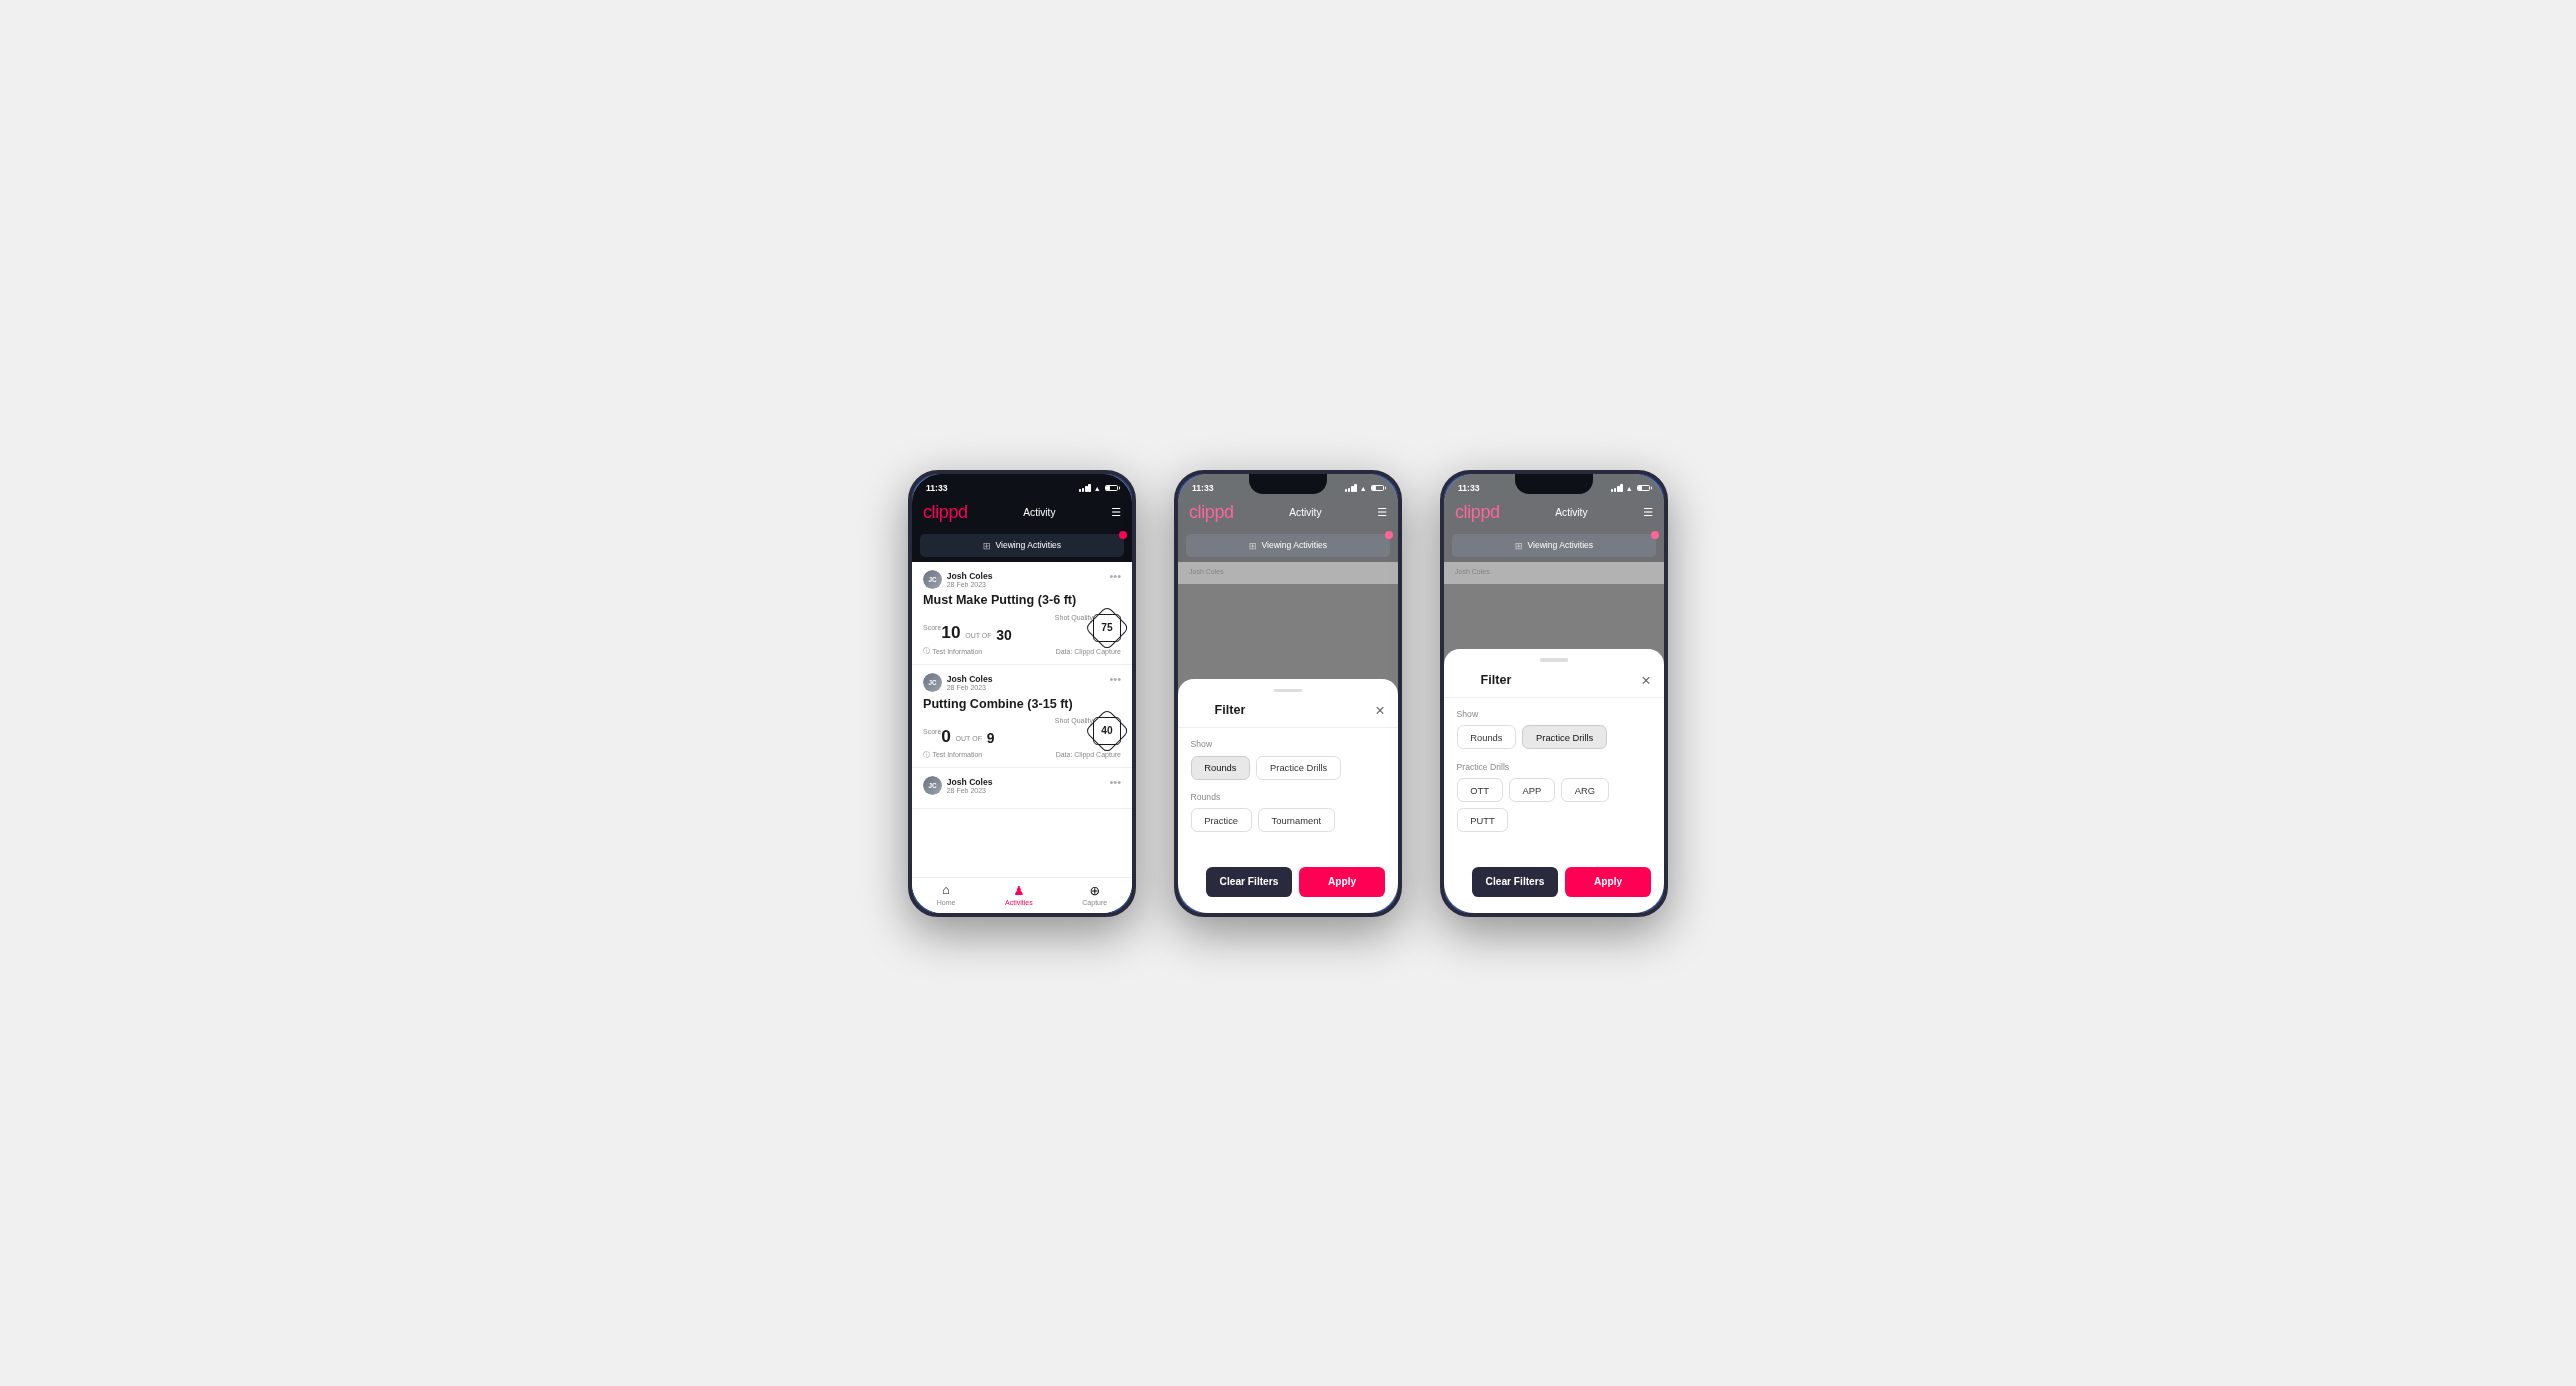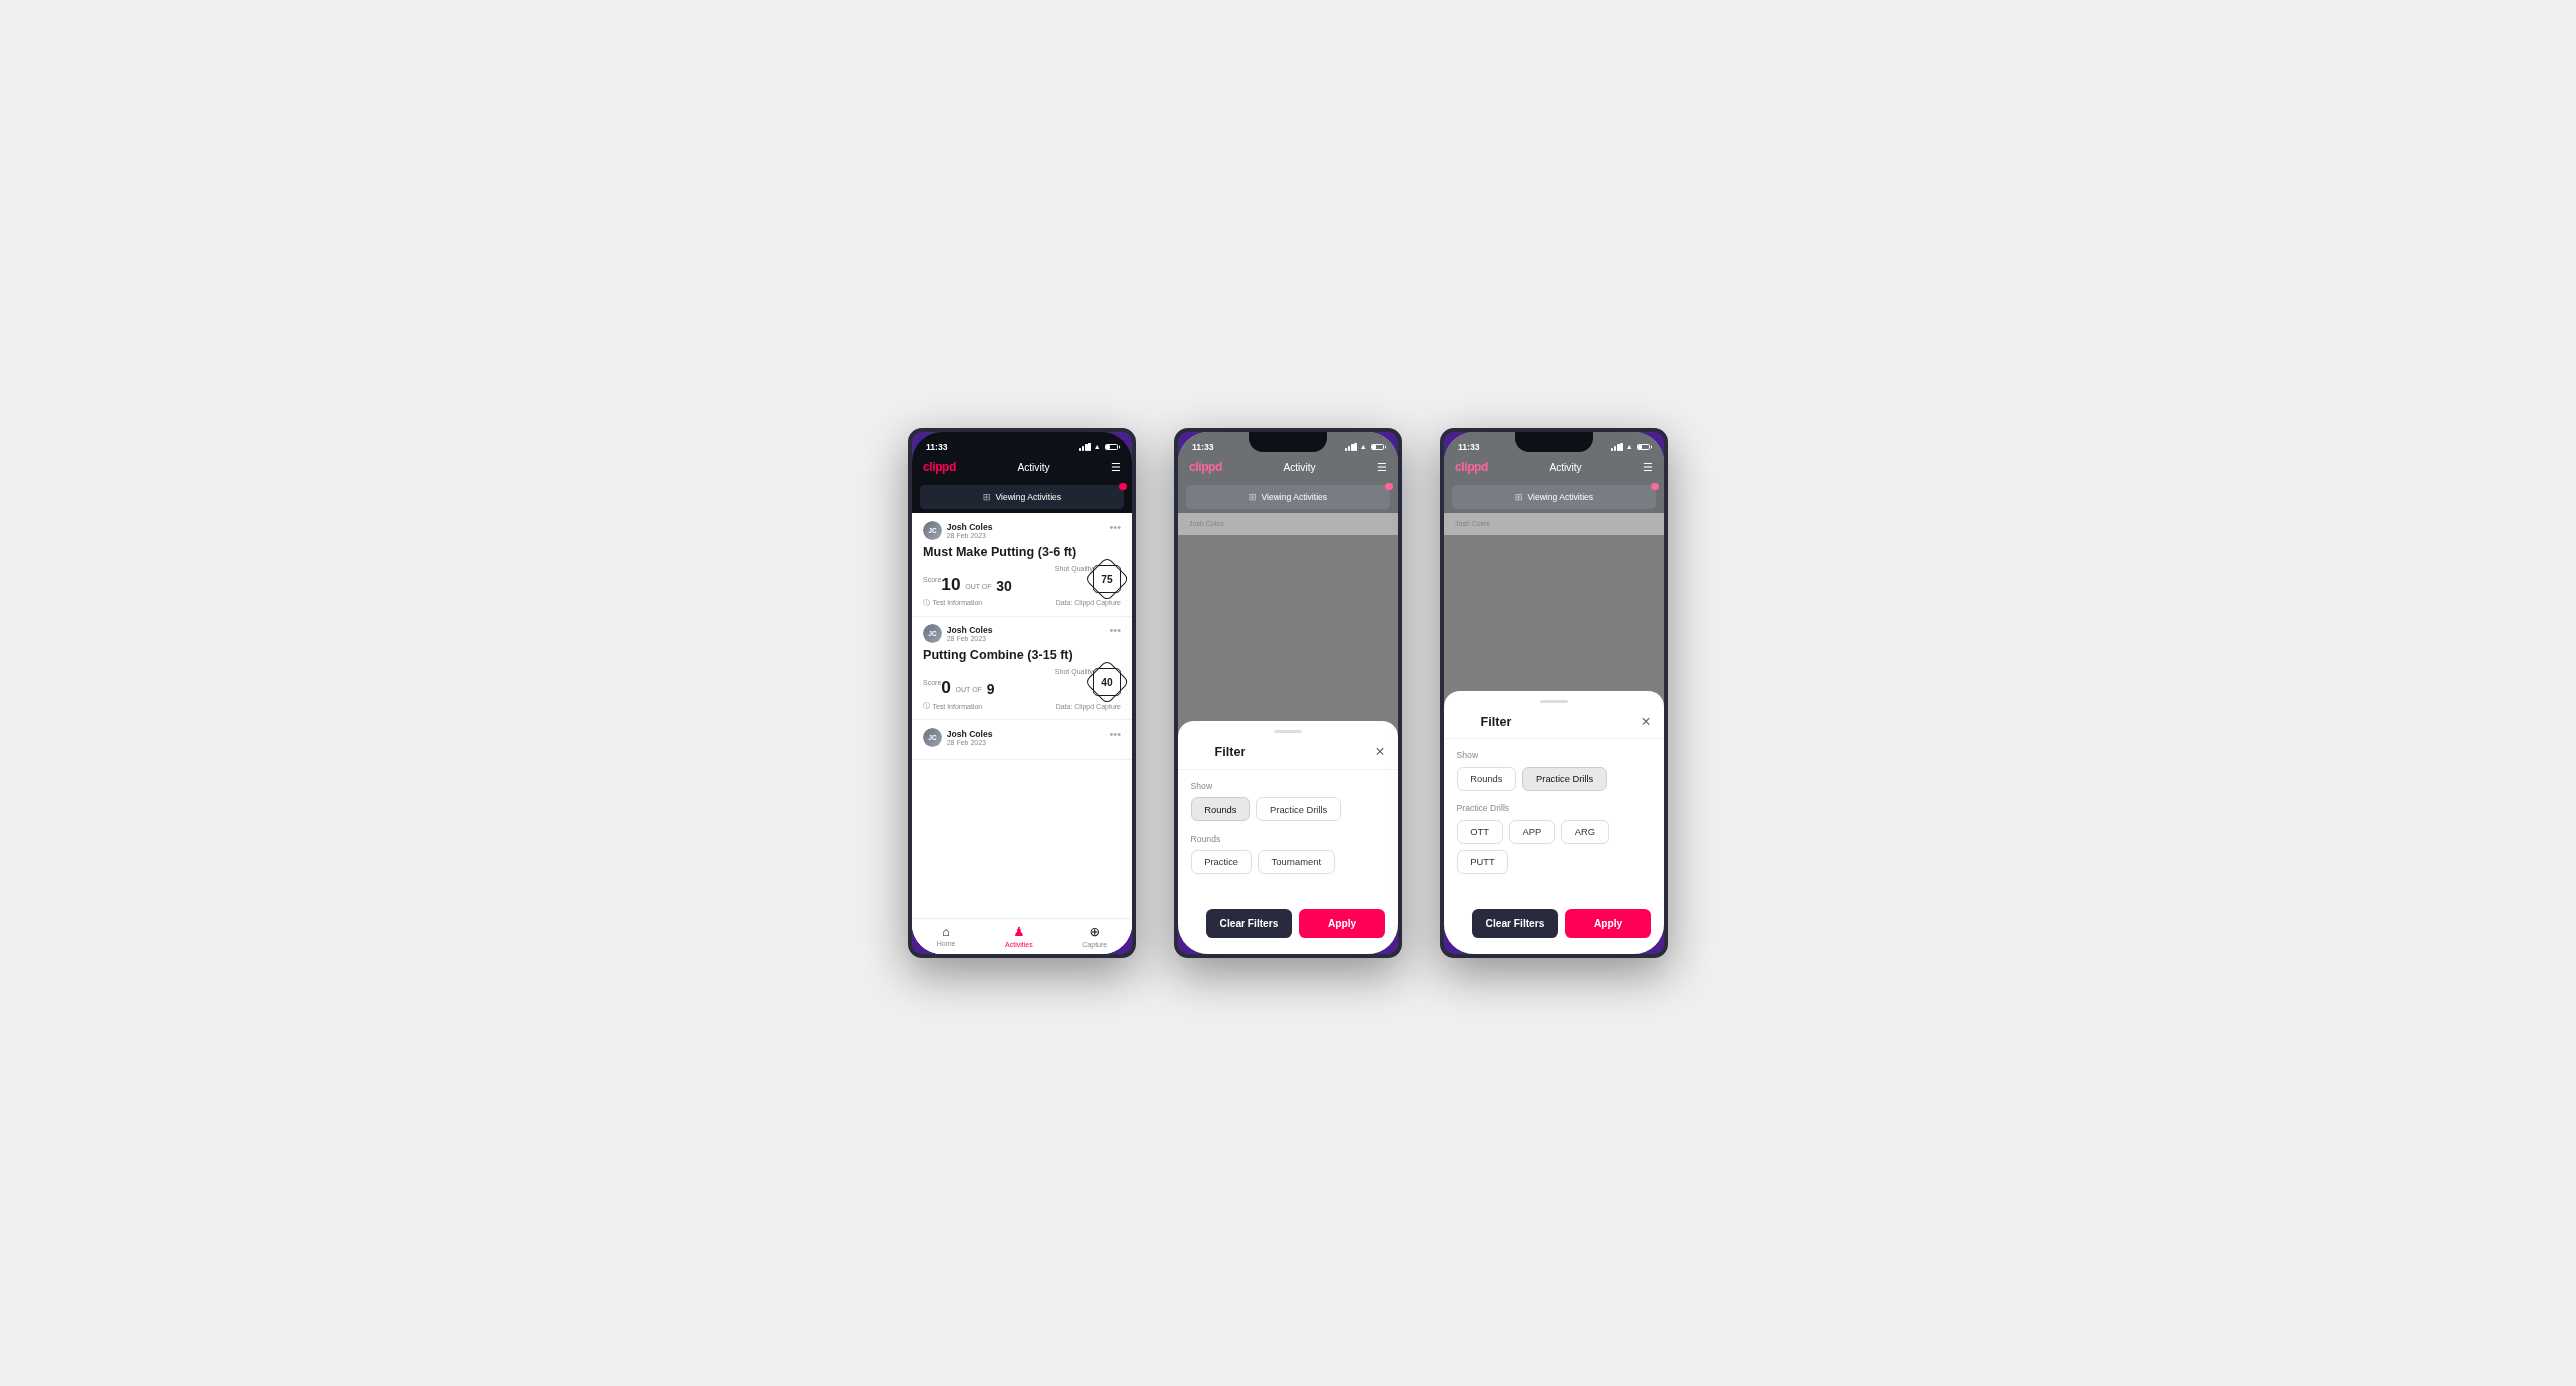--- a/index.html
+++ b/index.html
@@ -15,23 +15,23 @@
     .phones-container {
       display: flex;
       gap: 38px;
       align-items: center;
       justify-content: center;
     }
 
     
     .phone {
       width: 228px;
-      height: 530px;
-      background: #4c1d95;
-      border-radius: 14px;
+      height: 447px;
+      background: #3b82f6;
+      border-radius: 30px;
       border: 4.7px solid #2a2a3e;
       position: relative;
       overflow: hidden;
       box-shadow: 0 15.7px 47px rgba(0,0,0,0.4), inset 0 0 0 0.8px #3a3a5e;
     }
     .phone-inner {
       width: 100%;
       height: 100%;
       background: #0d1117;
       border-radius: 30px;
@@ -83,22 +83,22 @@
     
     .app-header {
       background: #0d1117;
       display: flex;
       align-items: center;
       justify-content: space-between;
       padding: 3.1px 11px 6.3px;
     }
     .app-logo {
       color: #ff0055;
-      font-size: 12px;
-      font-weight: 700;
+      font-size: 18px;
+      font-weight: 400;
       letter-spacing: -0.4px;
     }
     .app-title {
       color: white;
       font-size: 10.2px;
       font-weight: 500;
     }
     .hamburger-icon { color: white; font-size: 11px; }
 
     

